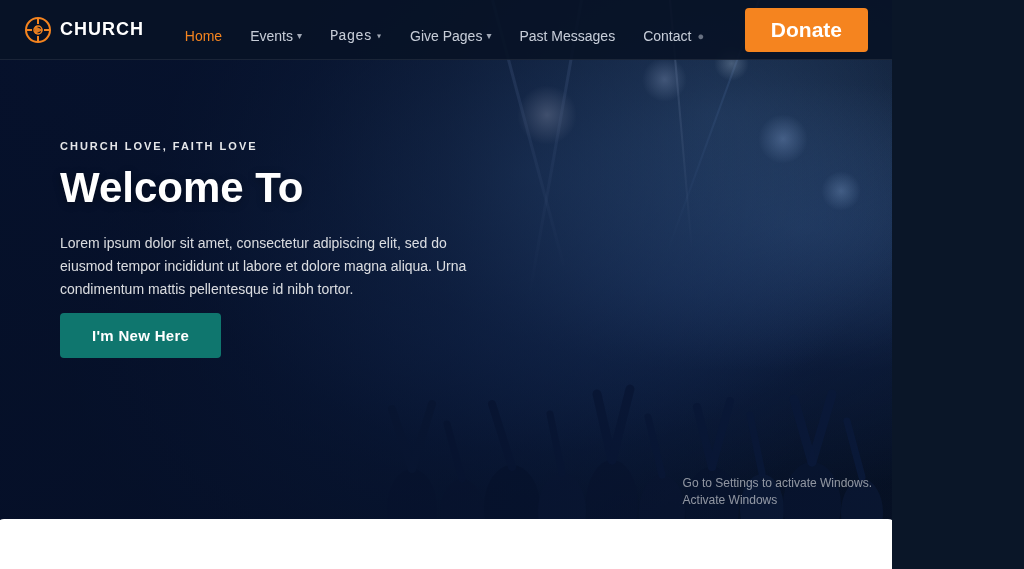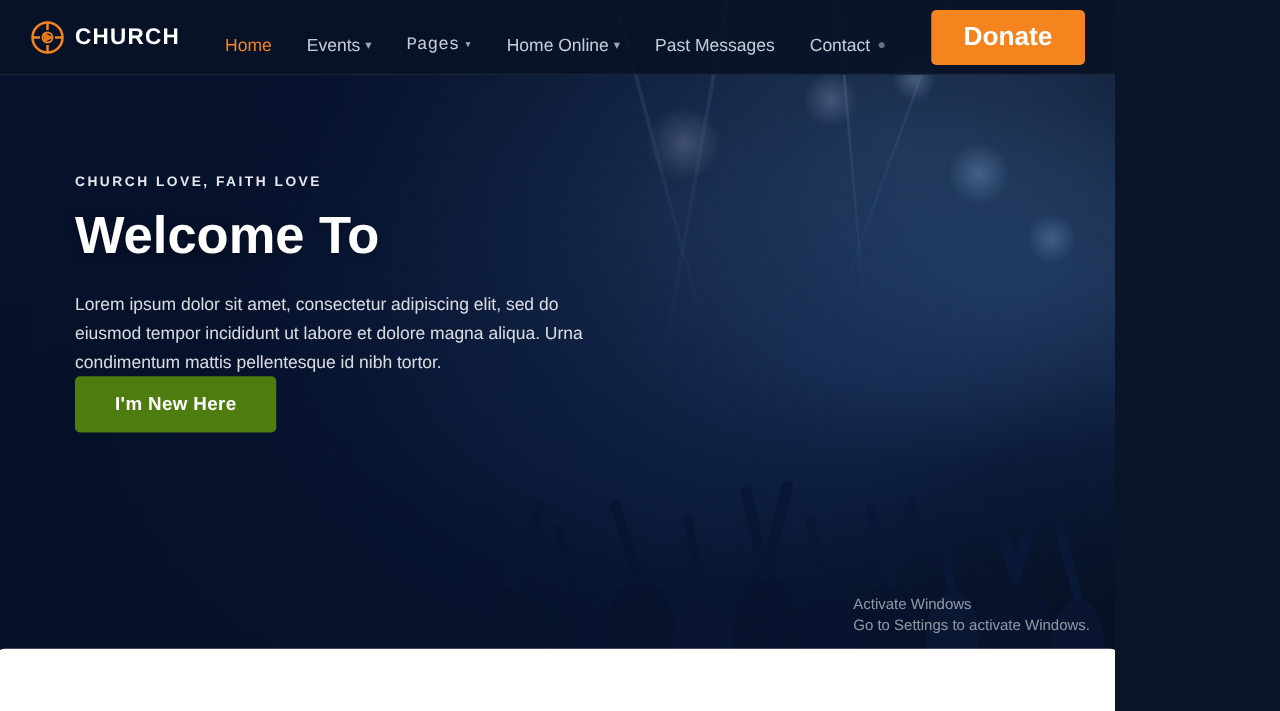--- a/index.html
+++ b/index.html
@@ -208,29 +208,30 @@
     }
 
     .hero-desc {
       color: rgba(255,255,255,0.85);
       font-size: 14px;
       line-height: 1.65;
       max-width: 440px;
     }
 
     .hero-cta {
-      background: #4d7c0f;
+      background: #0f766e;
       color: #fff;
       border: none;
       border-radius: 4px;
       padding: 14px 32px;
       font-size: 15px;
       font-weight: 600;
       cursor: pointer;
       letter-spacing: 0.3px;
+      margin-top: 12px;
     }
 
     
     .bottom-panel {
       position: absolute;
       bottom: 0;
       left: 50%;
       transform: translateX(-50%);
       width: 900px;
       height: 50px;
@@ -329,21 +330,21 @@
         </a>
       </li>
       <li>
         <a href="#" style="color: rgba(220, 225, 235, 0.9); font-family: Liberation Mono, monospace;">
           <span>Pages</span>
           <span class="chevron">▾</span>
         </a>
       </li>
       <li>
         <a href="#" style="color: rgba(220, 225, 235, 0.9);">
-          <span>Home Online</span>
+          <span>Give Pages</span>
           <span class="chevron">▾</span>
         </a>
       </li>
       <li>
         <a href="#" style="color: rgba(220, 225, 235, 0.9);">Past Messages</a>
       </li>
       <li>
         <a href="#" style="color: rgba(220, 225, 235, 0.9); justify-content: space-between;">
           <span>Contact</span>
           <span style="font-size:11px;opacity:0.5;margin-left:2px;">●</span>
@@ -359,17 +360,17 @@
     <h1 class="hero-title">
       <span>Welcome To</span><br>
     </h1>
     <p class="hero-desc">Lorem ipsum dolor sit amet, consectetur adipiscing elit, sed do eiusmod tempor incididunt ut labore et dolore magna aliqua. Urna condimentum mattis pellentesque id nibh tortor.</p>
     <button class="hero-cta">I'm New Here</button>
   </div>
 
   <div class="bottom-panel"></div>
 
   <div class="windows-watermark">
+    <div class="windows-watermark-text">Go to Settings to activate Windows.</div>
     <div class="windows-watermark-text">Activate Windows</div>
-    <div class="windows-watermark-text">Go to Settings to activate Windows.</div>
   </div>
 
 </div>
 
 </body></html>

